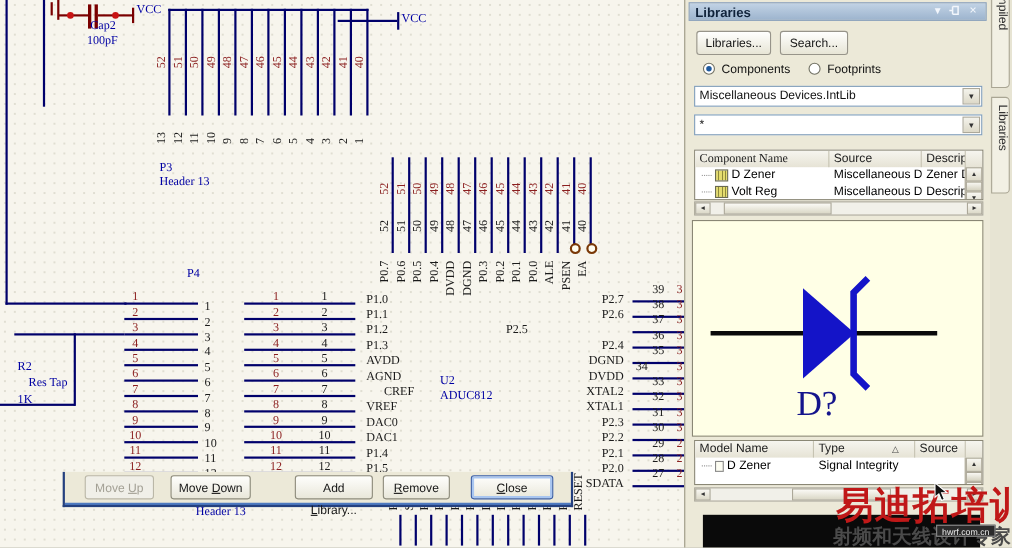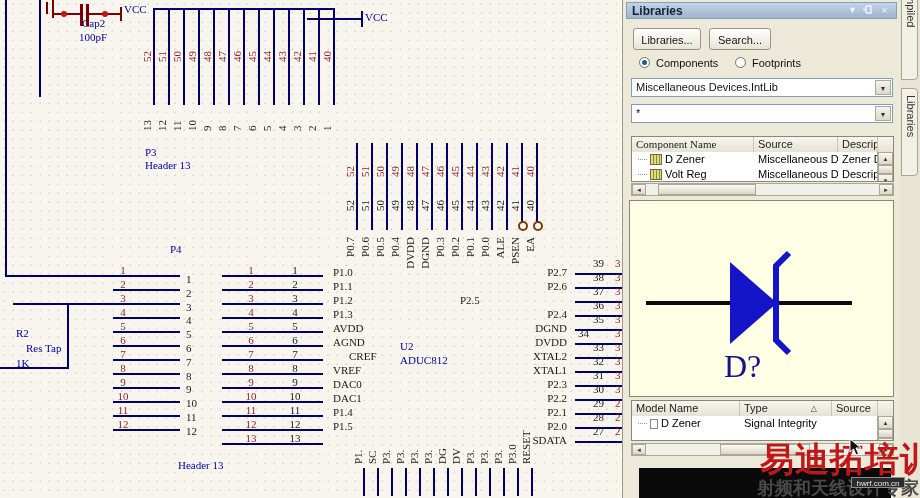--- a/index.html
+++ b/index.html
@@ -368,20 +368,27 @@
       <div class="vw" style="left: 489px; top: 468px; width: 2px; height: 28px;"></div>
       <div class="lbl rot " style="left: 478px; top: 464px; width: 40px; height: 12px;">P3.</div>
       <div class="vw" style="left: 503px; top: 468px; width: 2px; height: 28px;"></div>
       <div class="lbl rot " style="left: 492px; top: 464px; width: 40px; height: 12px;">P3.</div>
       <div class="vw" style="left: 517px; top: 468px; width: 2px; height: 28px;"></div>
       <div class="lbl rot " style="left: 506px; top: 464px; width: 40px; height: 12px;">P3.0</div>
       <div class="vw" style="left: 531px; top: 468px; width: 2px; height: 28px;"></div>
       <div class="lbl rot " style="left: 520px; top: 464px; width: 40px; height: 12px;">RESET</div>
     </div>
 
+  <div id="dialog-strip">
+      <button class="xpbtn disabled" style="left: 18px; top: 3px; width: 63px;">Move <u>U</u>p</button>
+      <button class="xpbtn" style="left: 96px; top: 3px; width: 73px;">Move <u>D</u>own</button>
+      <button class="xpbtn" style="left: 209px; top: 3px; width: 71px;">Add <u>L</u>ibrary...</button>
+      <button class="xpbtn" style="left: 289px; top: 3px; width: 61px;"><u>R</u>emove</button>
+      <button class="xpbtn focused" style="left: 369px; top: 3px; width: 75px;"><u>C</u>lose</button>
+    </div>
 
   <div id="panel">
     <div class="ptitle">
       <span class="ptitle-text">Libraries</span>
       <span class="ticon" style="right:37px;">▼</span>
       <span class="ticon" style="right:22px;"><svg width="11" height="11">
             <path d="M1 5.5 H4 M4 2 V9 M4 2 H9 V9 H4" stroke="#F2F6FC" fill="none" stroke-width="1.4"></path>
           </svg></span>
       <span class="ticon" style="right:5px;font-size:11px;">×</span>
     </div>

